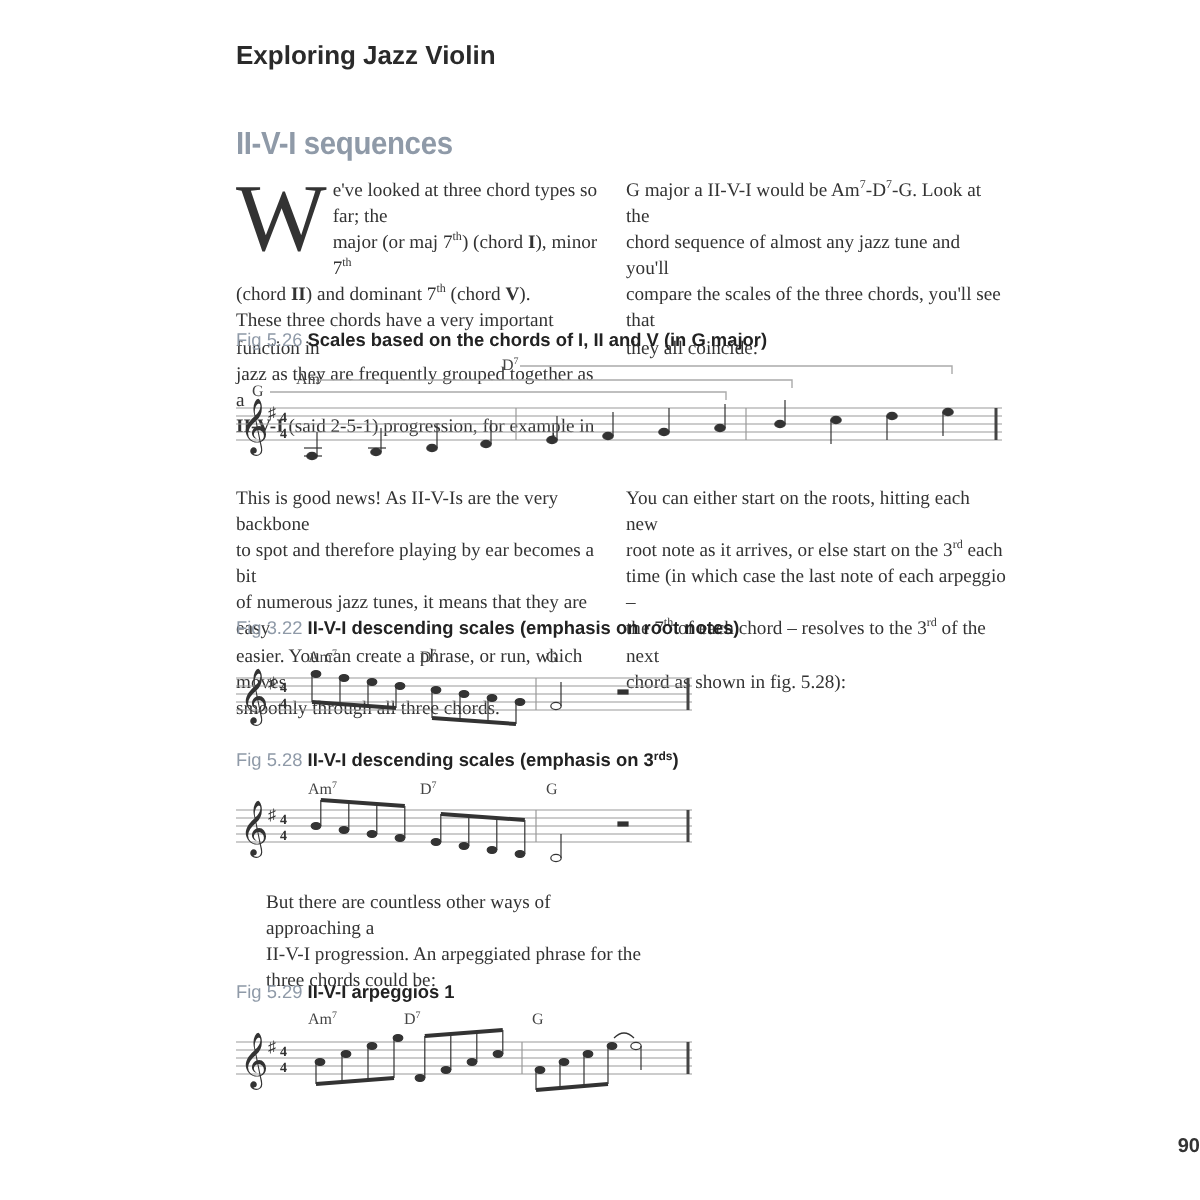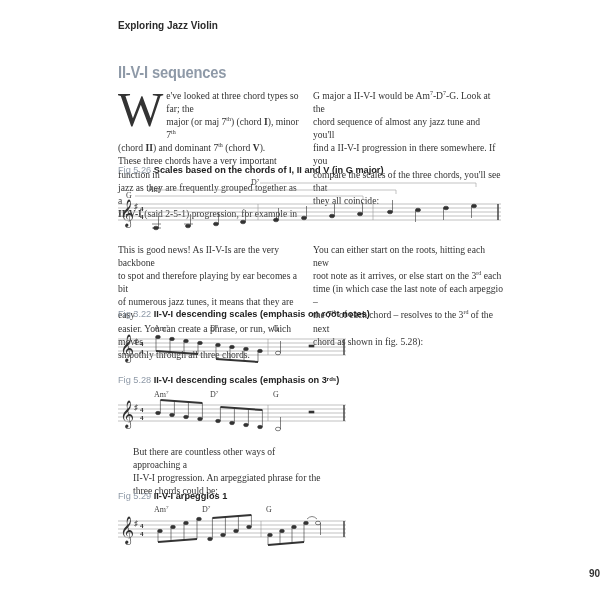--- a/index.html
+++ b/index.html
@@ -1,17 +1,17 @@
 <!DOCTYPE html>
 <html><head>
 <meta charset="utf-8">
 <style>
   html, body { margin:0; padding:0; }
   body { width:600px; height:600px; background:#ffffff; position:relative; overflow:hidden; font-family:"Liberation Serif", serif; color:#2b2b2b; }
-  .running-head { position:absolute; left:118px; top:20px; font-family:"Liberation Sans", sans-serif; font-weight:bold; font-size:10px; color:#2a2a2a; }
+  .running-head { position:absolute; left:118px; top:20px; font-family:"Liberation Sans", sans-serif; font-weight:bold; font-size:13px; color:#2a2a2a; }
   .heading { position:absolute; left:118px; top:64px; font-family:"Liberation Sans", sans-serif; font-weight:bold; font-size:16px; color:#8f9aa8; letter-spacing:-0.2px; transform:scaleX(0.92); transform-origin:left; }
   .col { position:absolute; font-size:9.6px; line-height:13.1px; color:#333; }
   .col p { margin:0; }
   .dropcap { float:left; font-size:48px; line-height:38px; margin:2px 3px 0 0; color:#333; font-family:"Liberation Serif", serif; }
   sup { font-size:6px; vertical-align:top; line-height:8px; }
   .fig-caption { position:absolute; left:118px; font-family:"Liberation Sans", sans-serif; font-size:9.2px; color:#222; font-weight:bold; }
   .fig-caption .fig-num { color:#8f9aa8; font-weight:normal;margin-top:6px; }
   .staff { position:absolute; }
   .page-number { position:absolute; left:0; width:600px; top:568px; text-align:right; font-family:"Liberation Sans", sans-serif; font-weight:bold; font-size:10px; color:#333; }
   .chord { font-family:"Liberation Serif", serif; font-size:8px; fill:#444; }
@@ -28,21 +28,20 @@
   <p><span>major (or maj 7</span><sup>th</sup><span>) (chord </span><b>I</b><span>), minor 7</span><sup>th</sup></p>
   <p><span>(chord </span><b>II</b><span>) and dominant 7</span><sup>th</sup><span> (chord </span><b>V</b><span>).</span></p>
   <p style="clear:left">These three chords have a very important function in</p>
   <p>jazz as they are frequently grouped together as a</p>
   <p><b>II-V-I</b><span> (said 2-5-1) progression, for example in</span></p>
 </div>
 
 <div class="col" style="left:313px; top:89px; width:190px;">
   <p><span>G major a II-V-I would be Am</span><sup>7</sup><span>-D</span><sup>7</sup><span>-G. Look at the</span></p>
   <p>chord sequence of almost any jazz tune and you'll</p>
-  <p>find a II-V-I progression in there somewhere. If you</p>
   <p>compare the scales of the three chords, you'll see that</p>
   <p>they all coincide:</p>
 </div>
 
 <div class="fig-caption" style="top:165px;">
   <span class="fig-num">Fig 5.26</span>
   <span>Scales based on the chords of I, II and V (in G major)</span>
 </div>
 <svg class="staff" style="left:118px; top:178px;" width="385" height="58" viewBox="0 0 385 58">
   <g stroke="#999" stroke-width="0.6">

